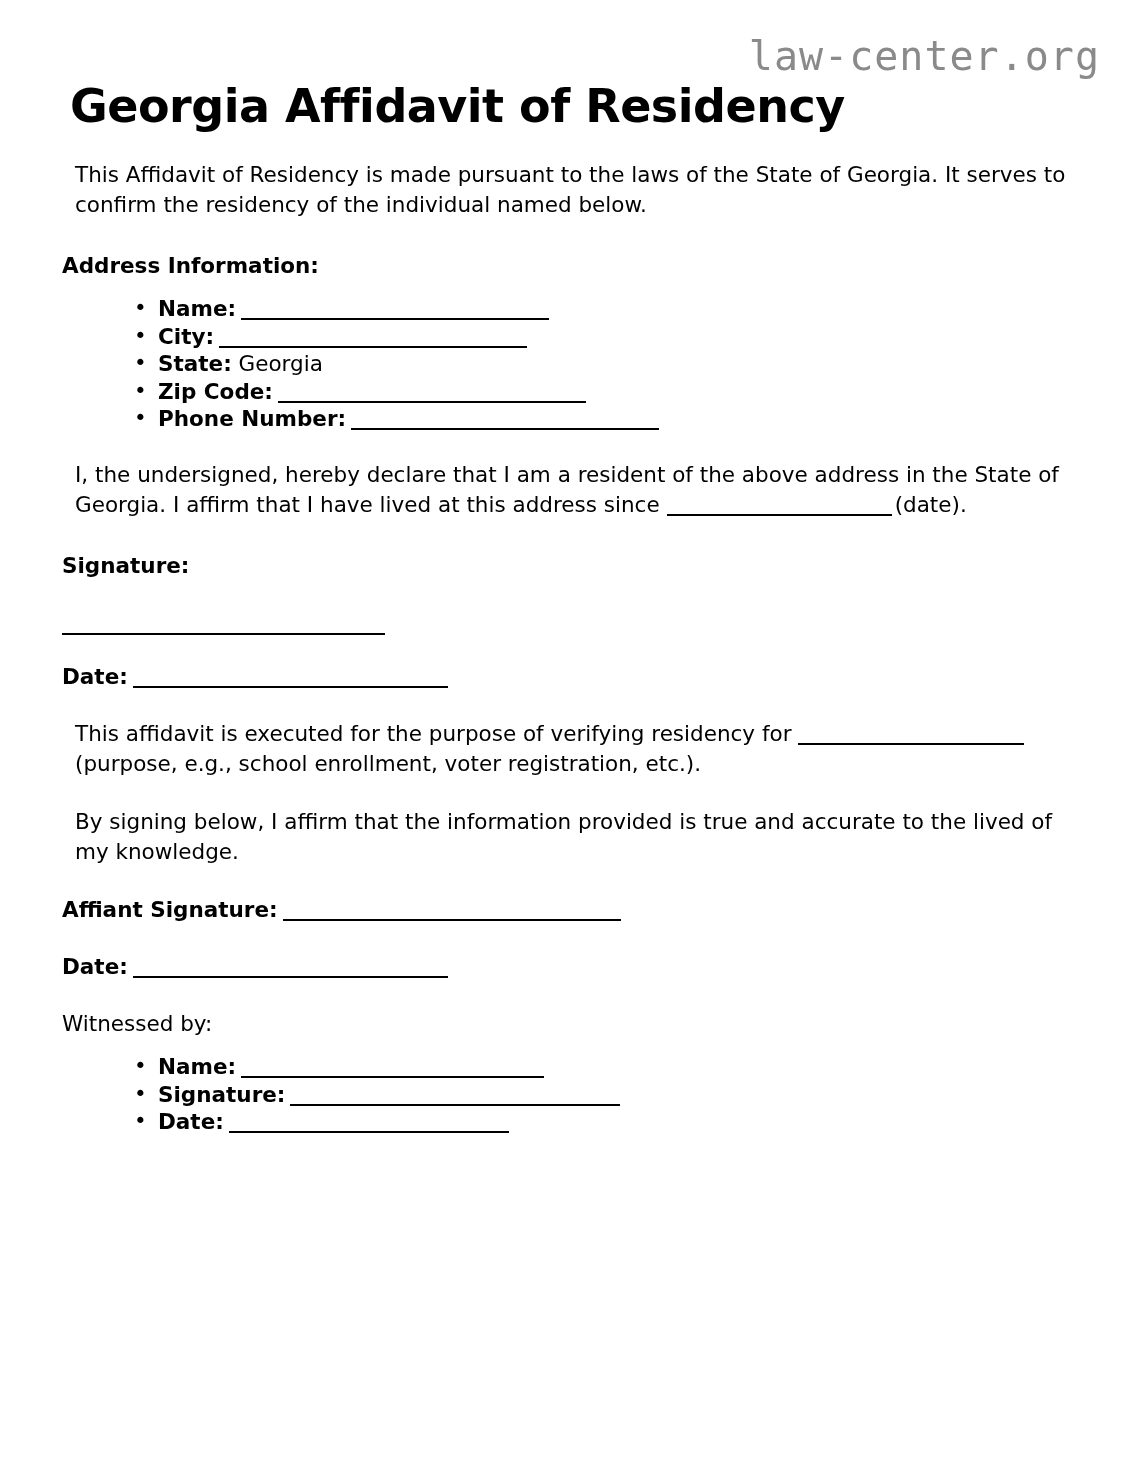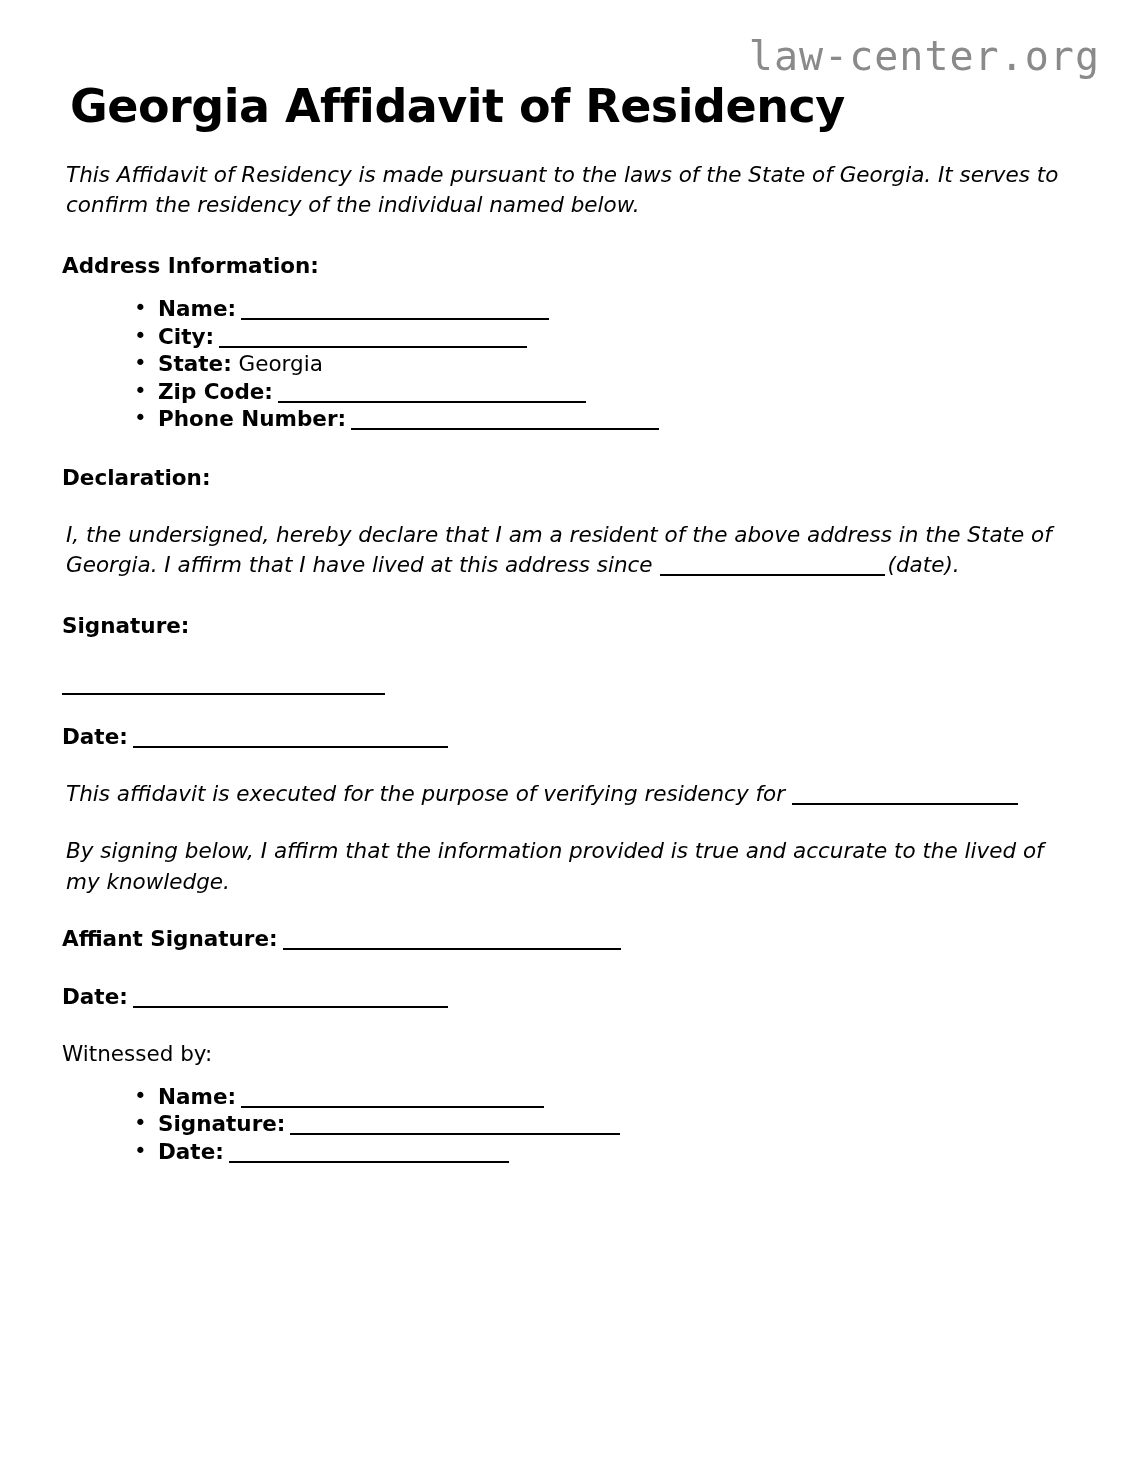--- a/index.html
+++ b/index.html
@@ -35,25 +35,24 @@
   }
   .doc-title {
     margin: 8px;
     padding-top: 72px;
     font-size: 46px;
     font-weight: bold;
     letter-spacing: -0.5px;
     line-height: 1.15;
   }
   p.para {
-    margin: 27px 0 0 4px;
+    margin: 27px 0 0 13px;
     font-size: 21.5px;
     line-height: 1.42;
     max-width: 1010px;
-    font-style: italic;
   }
   h2.section-head {
     margin: 30px 0 0 0;
     font-size: 21.5px;
     font-weight: bold;
     line-height: 1.4;
   }
   ul.field-list {
     margin: 14px 0 0 0;
     padding: 0 0 0 72px;
@@ -144,33 +143,32 @@
       <span class="lbl">State:</span>&nbsp;<span class="val">Georgia</span>
     </li>
     <li>
       <span class="lbl">Zip Code:</span><span class="blank w-zip"></span>
     </li>
     <li>
       <span class="lbl">Phone Number:</span><span class="blank w-phone"></span>
     </li>
   </ul>
 
-  <h2 class="section-head">Declaration:</h2>
 
   <p class="para"><span>I, the undersigned, hereby declare that I am a resident of the above address in the State of Georgia. I affirm that I have lived at this address since</span><span class="blank w-date-inline"></span><span>(date).</span></p>
 
   <h2 class="section-head">Signature:</h2>
 
   <div class="sig-rule"></div>
 
   <div class="field-line">
     <span class="lbl">Date:</span><span class="blank w-datefield"></span>
   </div>
 
-  <p class="para"><span>This affidavit is executed for the purpose of verifying residency for</span><span class="blank w-purpose"></span><br></p>
+  <p class="para"><span>This affidavit is executed for the purpose of verifying residency for</span><span class="blank w-purpose"></span><br><span>(purpose, e.g., school enrollment, voter registration, etc.).</span></p>
 
   <p class="para">By signing below, I affirm that the information provided is true and accurate to the lived of my knowledge.</p>
 
   <div class="field-line">
     <span class="lbl">Affiant Signature:</span><span class="blank w-affsig"></span>
   </div>
 
   <div class="field-line">
     <span class="lbl">Date:</span><span class="blank w-datefield"></span>
   </div>

